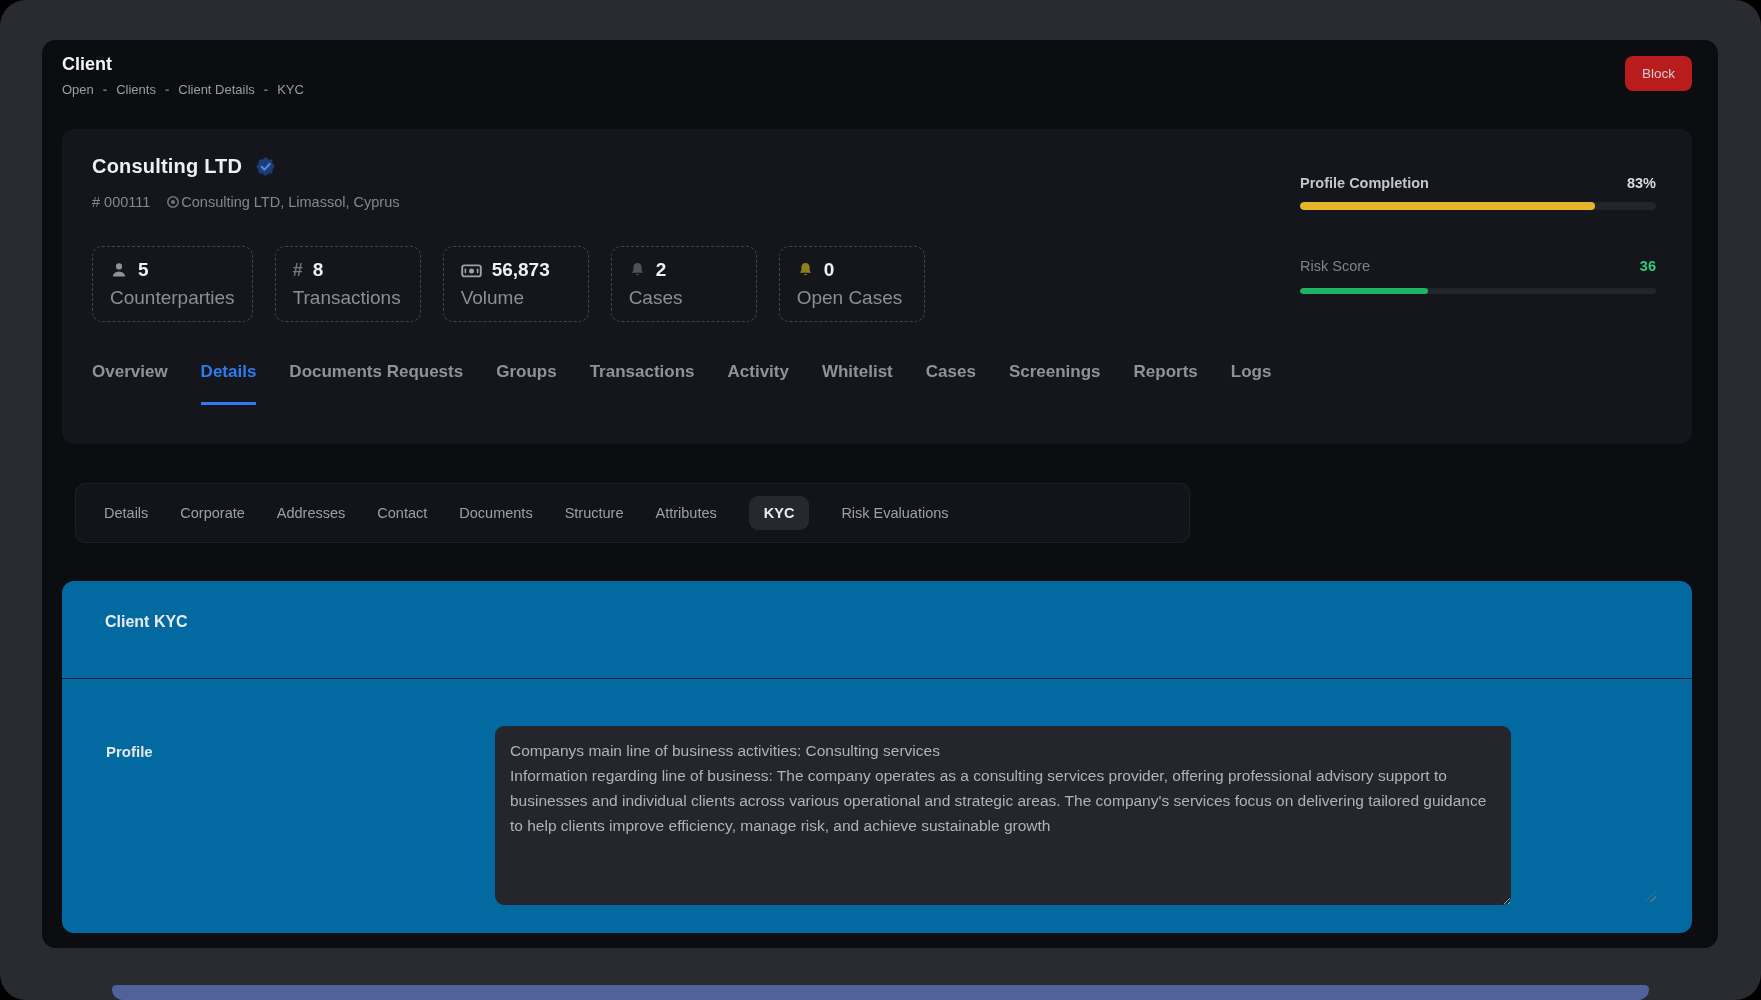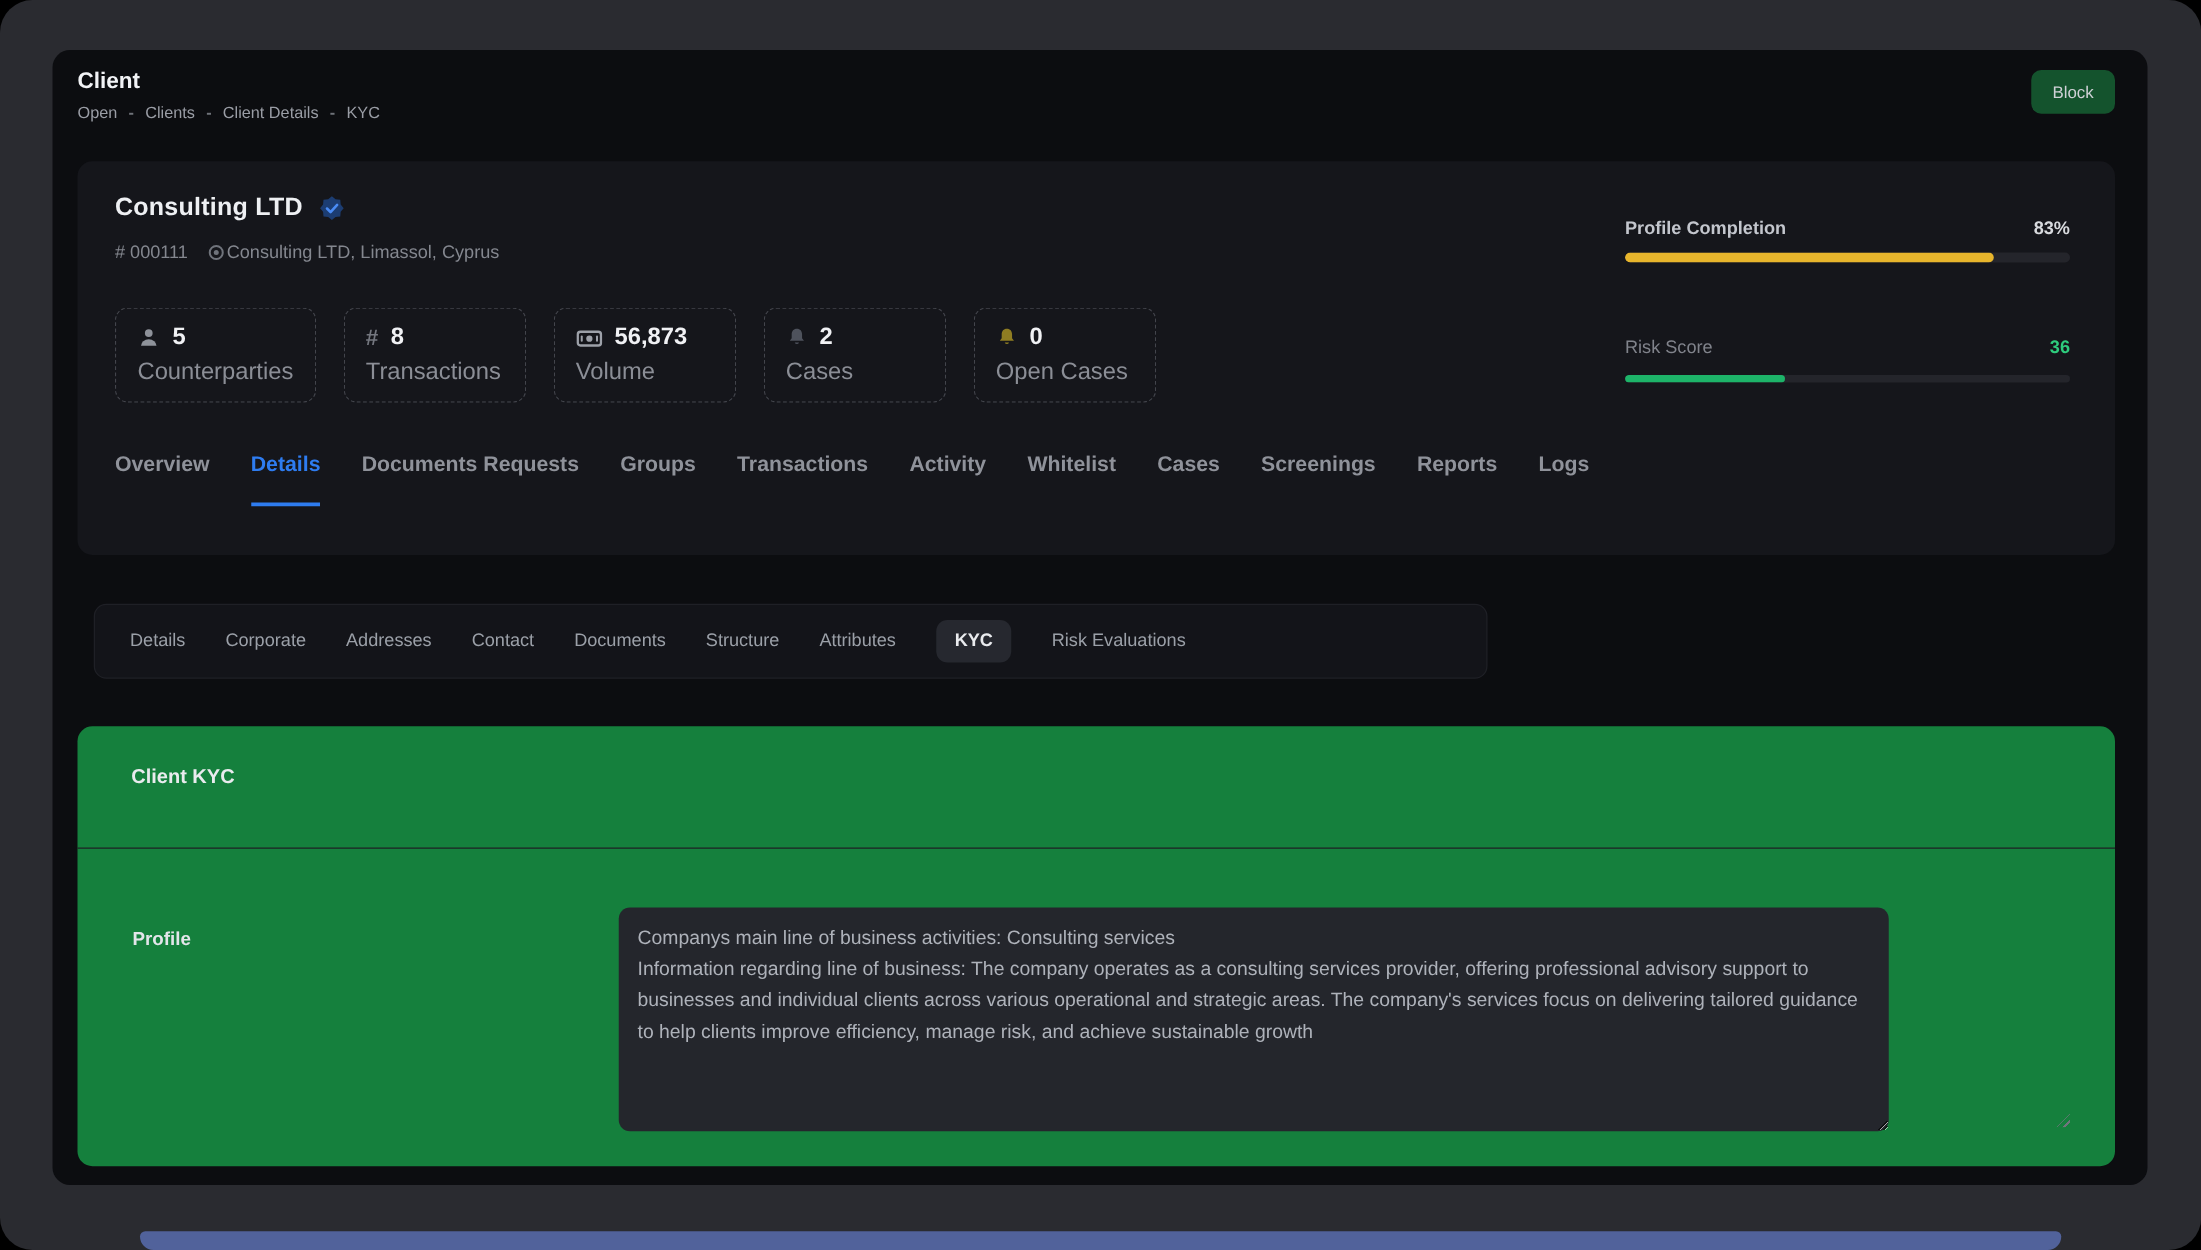--- a/index.html
+++ b/index.html
@@ -11,21 +11,21 @@
     background:#51629b; border-radius:8px 8px 20px 20px; }
   .app { position:absolute; left:42px; top:40px; width:1676px; height:908px;
     background:#0c0d10; border-radius:14px; }
 
   
   .page-title { position:absolute; left:20px; top:14px; font-size:18px; font-weight:700; color:#f2f3f6; }
   .breadcrumb { position:absolute; left:20px; top:42px; font-size:13px; color:#9a9da5;
     display:flex; align-items:center; gap:9px; }
   .crumb { color:#9a9da5; cursor:pointer; }
   .crumb-sep { color:#6f7279; font-weight:700; }
-  .block-btn { position:absolute; right:26px; top:16px; background:#14532d; color:#cfd1d6;
+  .block-btn { position:absolute; right:26px; top:16px; background:#b91c1c; color:#cfd1d6;
     font-size:13.5px; padding:10px 17px; border:none; border-radius:8px; cursor:pointer; }
 
   
   .client-card { position:absolute; left:20px; top:89px; width:1630px; height:315px;
     background:#15161b; border-radius:12px; padding:26px 30px; }
   .client-name-row { display:flex; align-items:center; gap:13px; margin-bottom:16px; }
   .client-name { font-size:20px; font-weight:700; color:#eef0f3; letter-spacing:.2px; }
   .client-meta { display:flex; align-items:center; gap:16px; margin-bottom:36px;
     font-size:14.5px; color:#84878f; }
   .meta-loc { display:flex; align-items:center; gap:1px; }
@@ -41,36 +41,36 @@
   .tab { font-size:17px; font-weight:600; color:#8f929a; padding-bottom:20px; cursor:pointer;
     border-bottom:3px solid transparent; white-space:nowrap; }
   .tab.active { color:#2e7cf0; border-bottom-color:#2e7cf0; }
 
   .progress-col { position:absolute; right:36px; top:46px; width:356px; }
   .pc-row { display:flex; justify-content:space-between; align-items:baseline; }
   .pc-label { font-size:14.5px; font-weight:600; color:#c3c6cd; }
   .pc-value { font-size:14.5px; font-weight:600; color:#d8dade; }
   .bar-track { margin-top:11px; height:8px; border-radius:4px; background:#24252b; overflow:hidden; }
   .bar-fill { height:100%; border-radius:4px; }
-  .risk-row { display:flex; justify-content:space-between; align-items:baseline; margin-top:60px; }
+  .risk-row { display:flex; justify-content:space-between; align-items:baseline; margin-top:48px; }
   .risk-label { font-size:14.5px; color:#80838b; }
   .risk-value { font-size:14.5px; font-weight:700; color:#2ecc7d; }
   .bar-track.thin { margin-top:14px; height:6px; border-radius:3px; }
   .bar-fill.thin { border-radius:3px; }
 
   
   .subtabs-bar { position:absolute; left:33px; top:443px; width:1115px; height:60px;
     background:#131419; border:1px solid #1f2026; border-radius:10px;
     display:flex; align-items:center; gap:32px; padding:0 28px; }
   .subtab { font-size:14.5px; color:#9ba0a8; cursor:pointer; white-space:nowrap; padding:9px 0; }
   .subtab.active { background:#26282f; color:#e9ebee; font-weight:600; border-radius:9px; padding:9px 15px; }
 
   
   .kyc-card { position:absolute; left:20px; top:541px; width:1630px; height:352px;
-    background:#15803d; border-radius:12px; }
+    background:#0369a1; border-radius:12px; }
   .kyc-title { position:absolute; left:43px; top:32px; font-size:16px; font-weight:700; color:#e9ebee; }
   .kyc-divider { position:absolute; left:0; right:0; top:97px; height:1px; background:#1e2025; }
   .field-label { position:absolute; left:44px; top:162px; font-size:15px; font-weight:700; color:#e3e5ea; }
   .profile-textarea { position:absolute; left:433px; top:145px; width:1016px; height:179px;
     background:#24262c; border:none; border-radius:9px; resize:vertical;
     color:#aeb2ba; font-size:15.5px; line-height:25px; padding:12px 15px;
     font-family:"Liberation Sans","DejaVu Sans",sans-serif; outline:none; }
   .grip { position:absolute; left:1583px; top:310px; width:11px; height:11px; pointer-events:none;
     background:repeating-linear-gradient(-45deg, transparent 0 3px, #70747c 3px 4.5px);
     clip-path:polygon(100% 0,100% 100%,0 100%); }

